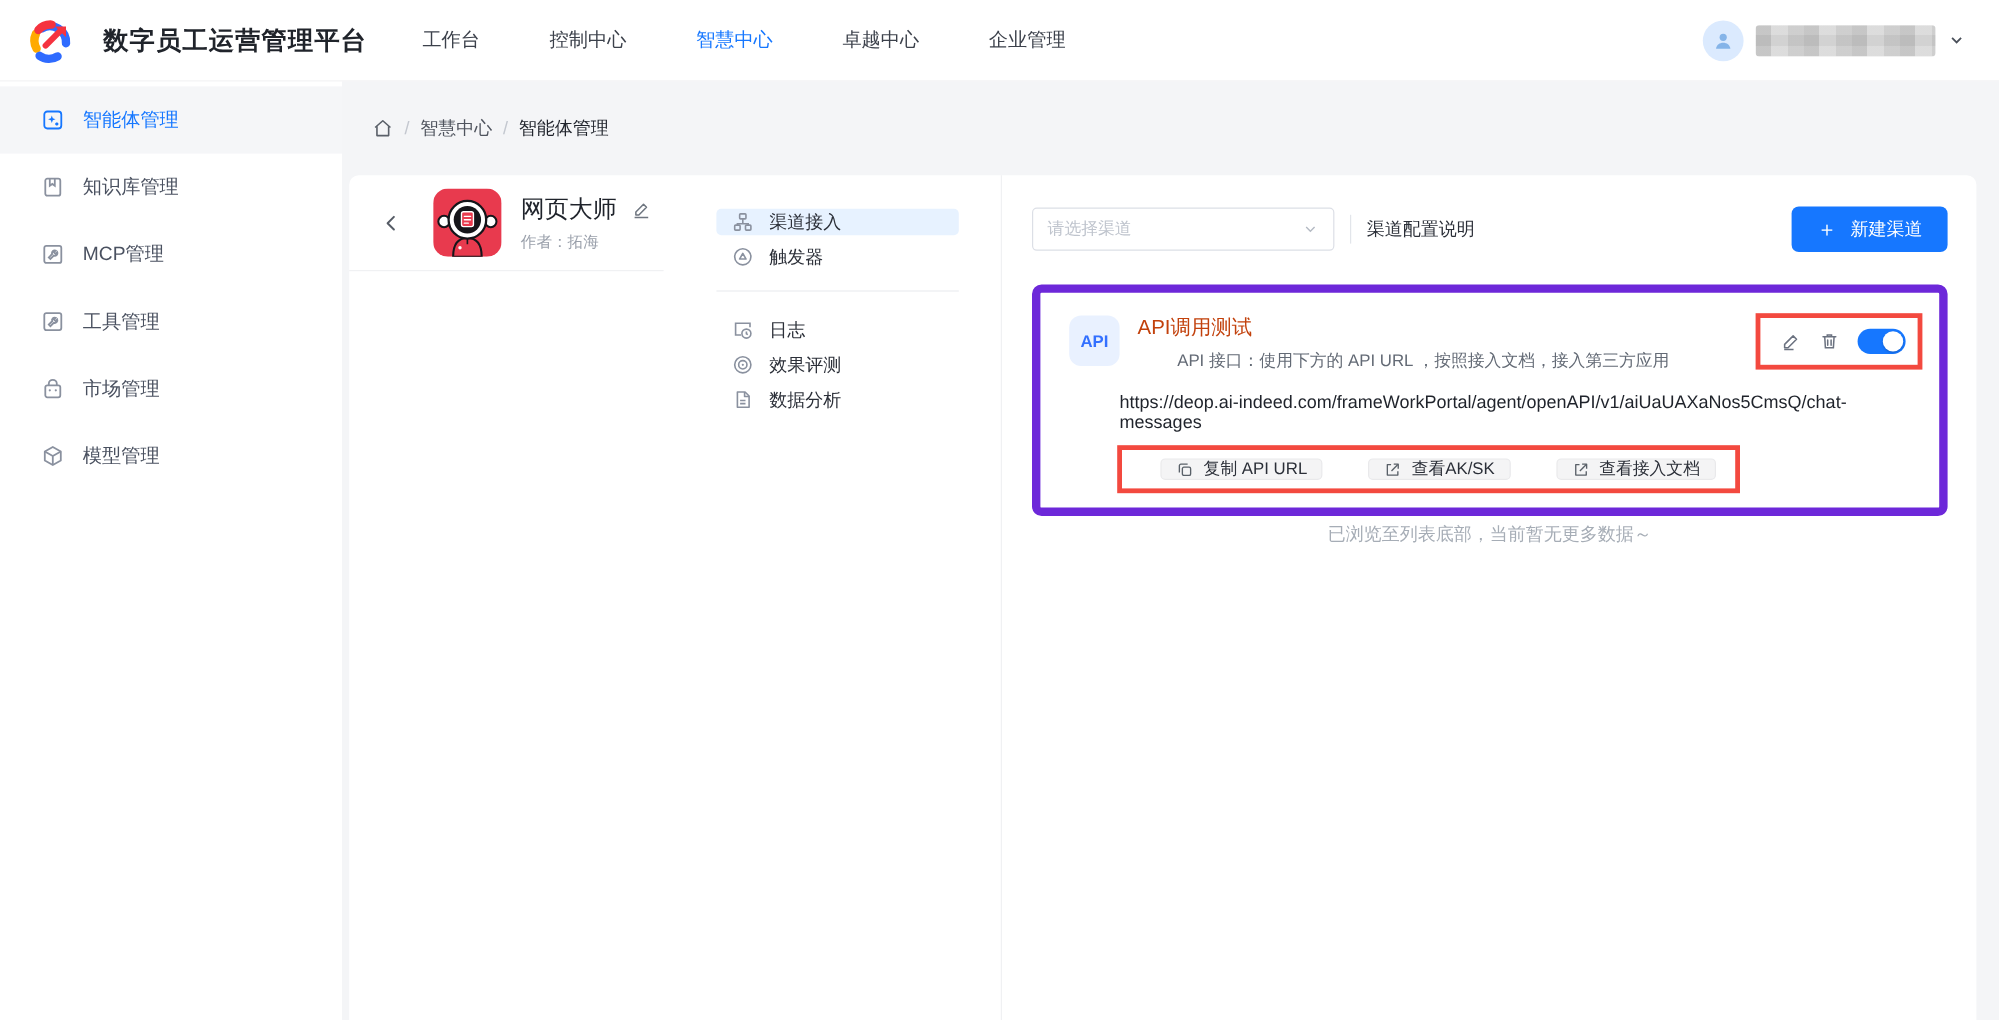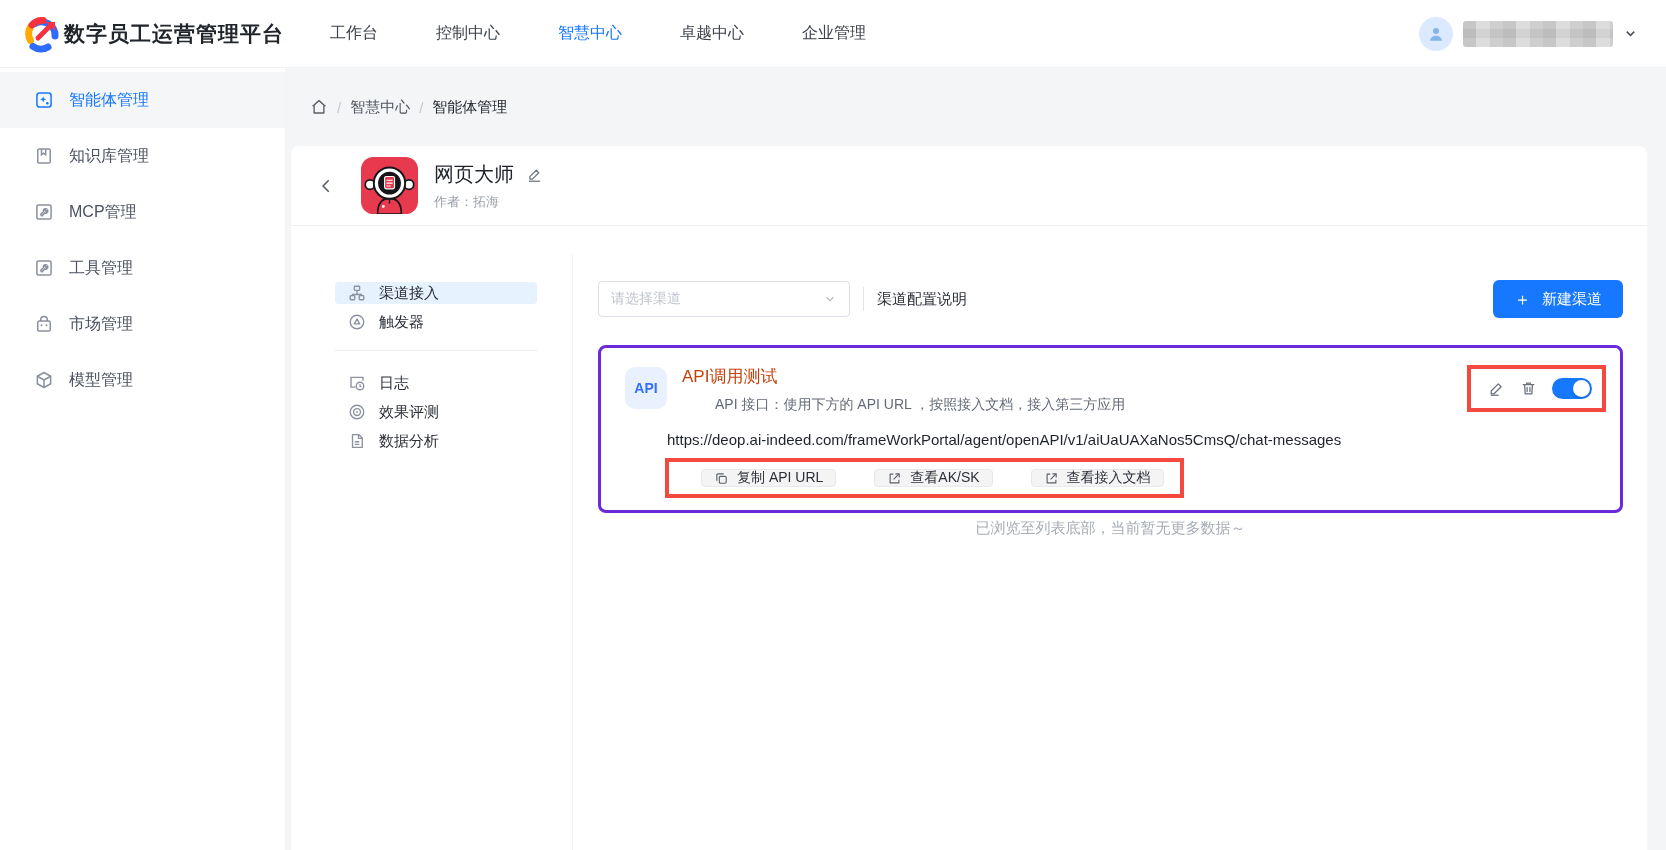--- a/index.html
+++ b/index.html
@@ -3,21 +3,21 @@
 <meta charset="utf-8">
 <style>
   * { margin:0; padding:0; box-sizing:border-box; }
   html,body { width:1666px; height:850px; overflow:hidden; background:#fff;
     font-family:"Liberation Sans","DejaVu Sans",sans-serif; }
   svg { display:block; }
 
   
   .topbar { height:68px; display:flex; align-items:center; padding:0 28px 0 22px;
     background:#fff; border-bottom:1px solid #f0f1f2; }
-  .brand { display:flex; align-items:center; gap:2px; margin-right:46px; }
+  .brand { display:flex; align-items:center; gap:24px; margin-right:46px; }
   .brand-title { font-size:21px; font-weight:700; color:#20242b; letter-spacing:1px; }
   .topnav { display:flex; gap:58px; }
   .topnav-item { font-size:16px; color:#3c414b; cursor:pointer; white-space:nowrap; }
   .topnav-item.active { color:#1677ff; }
   .userbox { margin-left:auto; display:flex; align-items:center; gap:10px; cursor:pointer; }
   .avatar { width:34px; height:34px; border-radius:50%; background:#dbeafe;
     display:flex; align-items:center; justify-content:center; }
   .masked-name { width:150px; height:26px; border-radius:3px; filter:blur(.6px);
     background-image:
       repeating-linear-gradient(90deg, rgba(175,175,175,.55) 0 13px, rgba(215,215,215,.55) 13px 27px, rgba(190,190,190,.55) 27px 40px),
@@ -38,21 +38,21 @@
   
   .breadcrumb { height:78px; display:flex; align-items:center; gap:9px;
     padding-left:19px; font-size:15px; }
   .crumb-sep { color:#c3c7cf; }
   .crumb-mid { color:#4f545e; }
   .crumb-last { color:#1f232b; }
   .home-ic { color:#5a6069; }
 
   
   .panel { background:#fff; border-radius:8px 8px 0 0; flex:1; display:flex;
-    flex-direction:column; min-height:0;gap:28px; }
+    flex-direction:row; min-height:0; }
   .agent-header { height:80px; display:flex; align-items:center; gap:16px;
     padding:0 10px 0 26px; border-bottom:1px solid #f0f1f3; flex:none; }
   .back-btn { color:#565c66; cursor:pointer; margin-right:10px; }
   .agent-titles { display:flex; flex-direction:column; gap:5px; }
   .agent-name-row { display:flex; align-items:center; gap:12px; }
   .agent-name { font-size:20px; color:#1f232b; font-weight:500; }
   .edit-pencil { color:#6f7680; cursor:pointer; }
   .agent-author { font-size:13px; color:#9aa0ab; }
 
   .panel-body { flex:1; display:flex; min-height:0; }
@@ -73,21 +73,21 @@
   .select-ph { color:#bfc4cd; font-size:14px; flex:1; }
   .select .ic { color:#b4bac3; }
   .vdiv { width:1px; height:24px; background:#e2e5ea; margin:0 13px; }
   .doc-link { font-size:15px; color:#2b2f38; cursor:pointer; }
   .create-btn { margin-left:auto; height:38px; padding:0 21px; background:#1677ff;
     border:none; border-radius:6px; color:#fff; font-size:15px; display:flex;
     align-items:center; gap:11px; cursor:pointer; font-family:inherit; }
   .plus-ch { font-size:17px; line-height:1; }
 
   
-  .card { margin-top:27px; border:3px solid #6d28d9; border-radius:8px;
+  .card { margin-top:27px; border:7px solid #6d28d9; border-radius:8px;
     padding:17px 14px 12px 24px; background:#fff; }
   .card-head { display:flex; align-items:flex-start; gap:15px; }
   .api-badge { width:42px; height:42px; flex:none; border-radius:10px;
     background:#e9f1ff; color:#3370ff; font-weight:700; font-size:14px;
     display:flex; align-items:center; justify-content:center; margin-top:2px; }
   .card-title { font-size:17px; color:#c2410c; font-weight:500; }
   .card-desc { font-size:14px; color:#636a75; margin-top:8px;margin-left:33px; }
   .annotation { border:4px solid #f3493f; }
   .head-actions { margin-left:auto; display:flex; align-items:center; gap:15px;
     padding:9px 10px 9px 17px; align-self:flex-start; }

